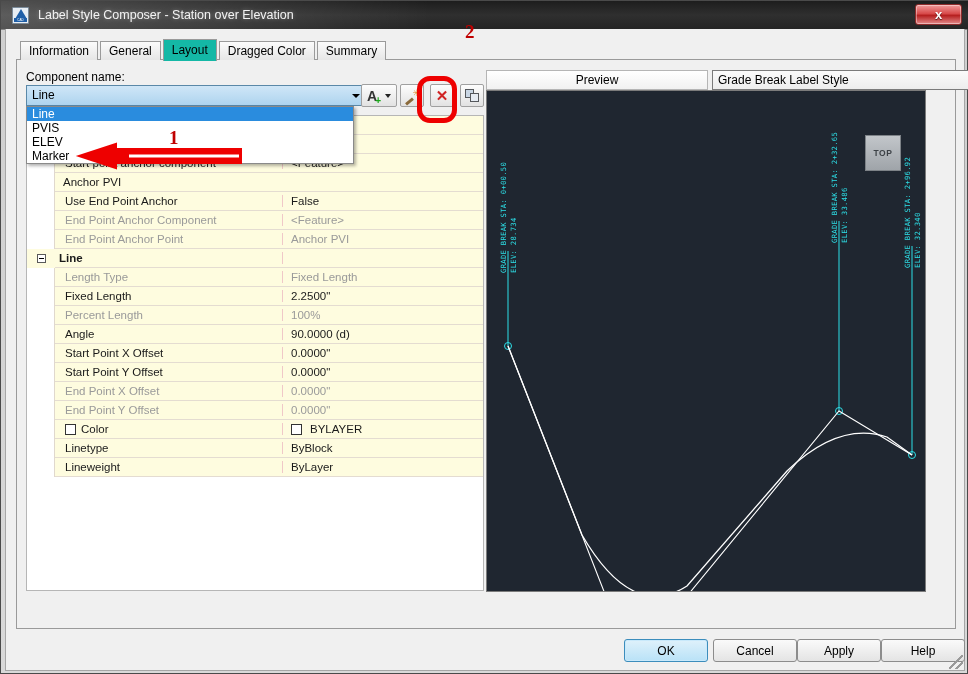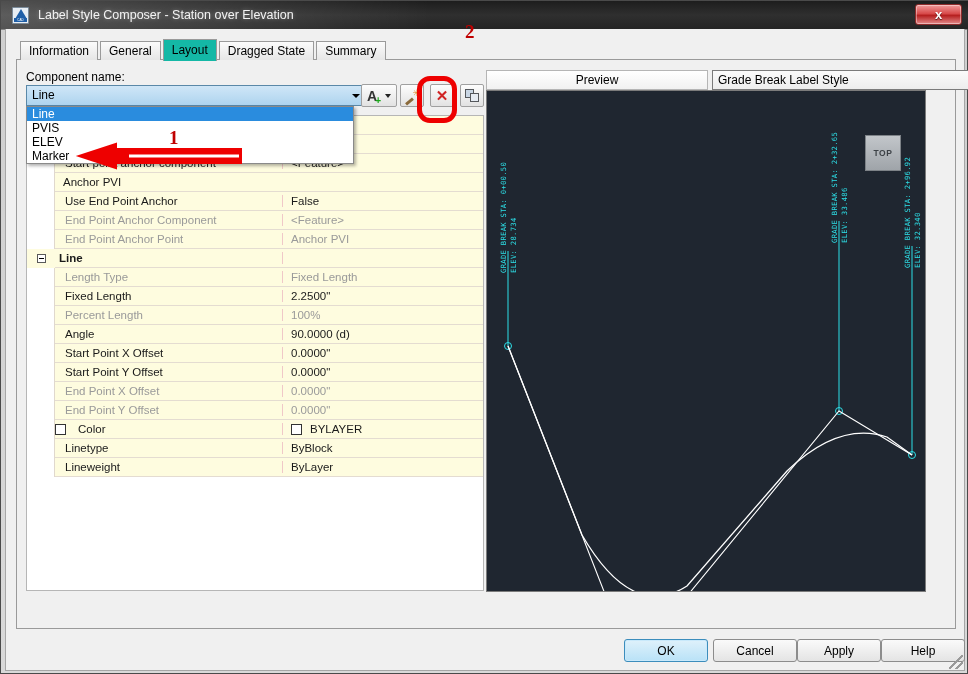--- a/index.html
+++ b/index.html
@@ -188,21 +188,21 @@
   .expander {
     width: 9px; height: 9px; border: 1px solid #5a5a5a; background: #fff;
     position: relative; cursor: pointer;
   }
   .expander::before {
     content:''; position:absolute; left:1px; top:3px; width:5px; height:1px; background:#000;
   }
   .colorswatch {
     width: 11px; height: 11px; border: 1px solid #333; background: #fff; flex:none;
   }
-  .prow .pname.with-swatch { display:flex; align-items:flex-end; gap:12px; padding-left: 0; }
+  .prow .pname.with-swatch { display:flex; align-items:flex-end; gap:5px; padding-left: 10px; }
   .prow .pval.with-swatch { display:flex; align-items:center; gap:8px; }
 
   
   #prev-head {
     position: absolute; left: 480px; top: 41px; width: 500px; height: 20px;
     display: flex; align-items: stretch;
   }
   #prev-title {
     width: 222px; background: linear-gradient(to bottom,#ffffff,#f1f1f1);
     border: 1px solid #b5b5b5;
@@ -295,21 +295,21 @@
     <div id="title-text">Label Style Composer - Station over Elevation</div>
     <div id="close-btn">x</div>
   </div>
 
   <div id="client">
 
     <div id="tabstrip">
       <div class="tab">Information</div>
       <div class="tab">General</div>
       <div class="tab active">Layout</div>
-      <div class="tab">Dragged State</div>
+      <div class="tab">Dragged Color</div>
       <div class="tab">Summary</div>
     </div>
 
     <div id="tabpage"></div>
 
     <div id="comp-label">Component name:</div>
 
     <div id="comp-combo">
       <span>Line</span>
       <span class="arrowbox">

